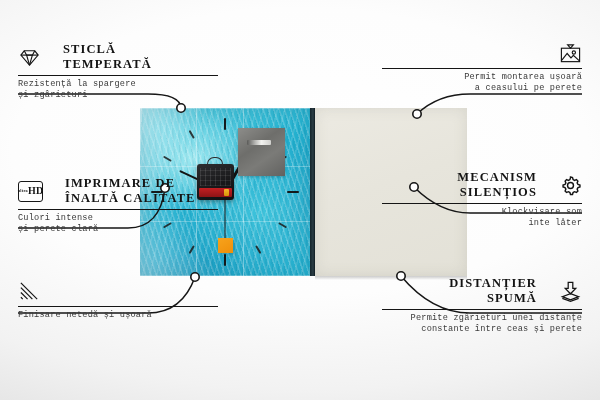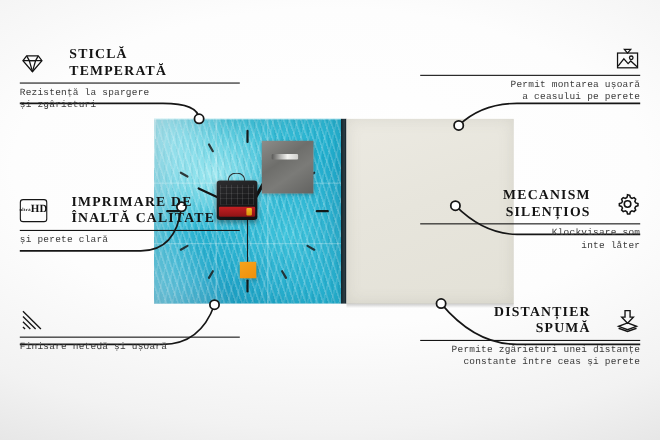--- a/index.html
+++ b/index.html
@@ -257,20 +257,21 @@
       <span class="hdbox">
         <span class="u">ultra</span>
         <span class="h">HD</span>
       </span>
       <div>
         <div class="co-title">IMPRIMARE DE</div>
         <div class="co-title">ÎNALTĂ CALITATE</div>
       </div>
     </div>
     <div class="co-rule"></div>
+    <div class="co-sub">Culori intense</div>
     <div class="co-sub">și perete clară</div>
   </div>
 
   <div class="callout left" style="left:18px; top:280px; width:200px;">
     <div class="co-head">
       <span class="ico">
         <svg viewBox="0 0 24 24">
             <g fill="none" stroke="#141414" stroke-width="1.25">
           <path d="M3 3 L20 20"></path>
               <path d="M3 8 L15 20"></path>

